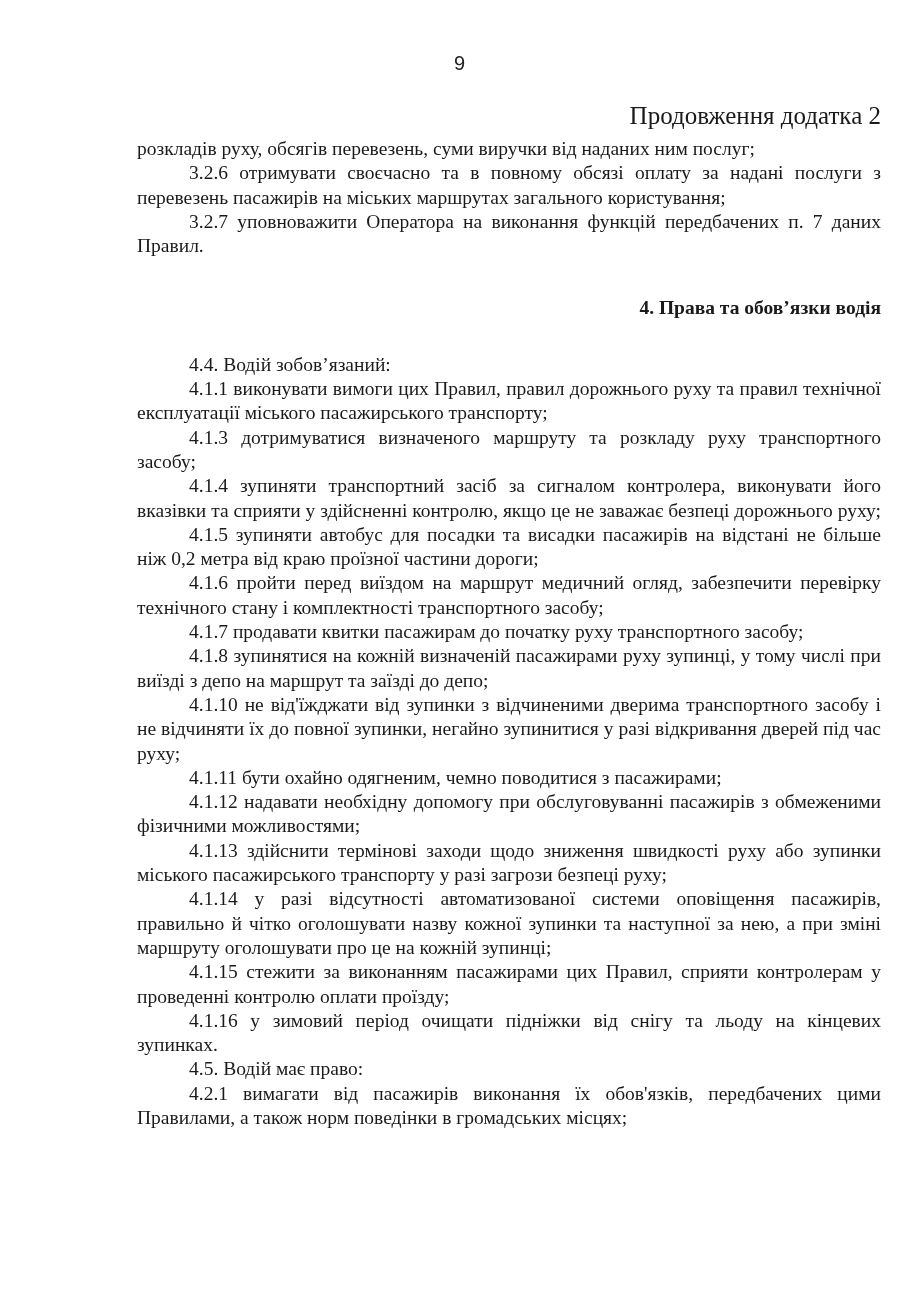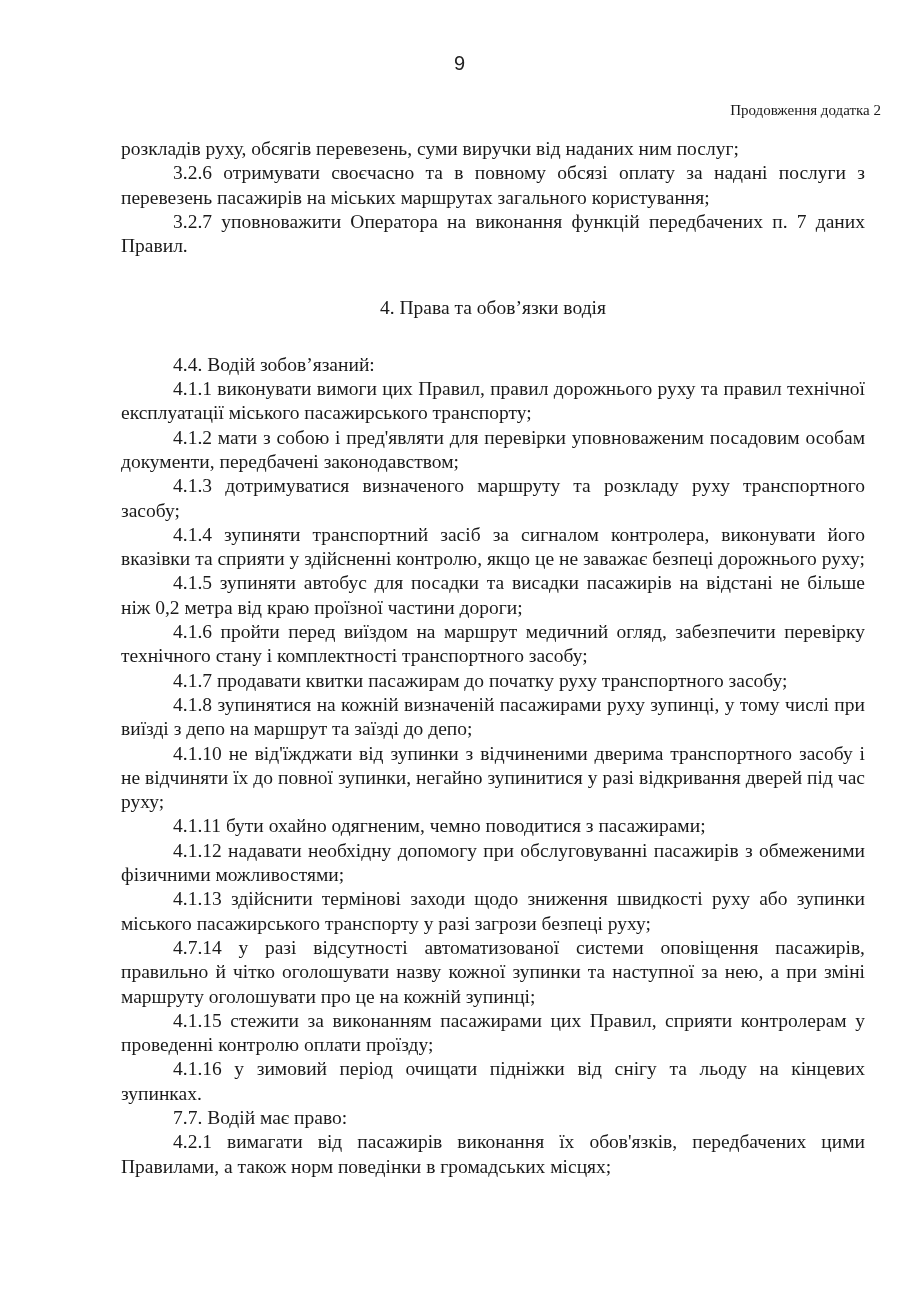--- a/index.html
+++ b/index.html
@@ -9,60 +9,59 @@
     background: #ffffff; color: #1a1a1a;
     font-family: "Liberation Serif", serif;
   }
   .page-number {
     position: absolute; top: 52px; left: 0; width: 919px;
     text-align: center; font-size: 20px;
     font-family: "Liberation Sans", sans-serif; color: #222;
   }
   .continuation {
     position: absolute; top: 102px; right: 38px;
-    font-size: 15px;
+    font-size: 25px;
     text-align: right;
   }
   .body {
-    position: absolute; left: 121px; top: 137px; width: 744px;
+    position: absolute; left: 137px; top: 137px; width: 744px;
     font-size: 19.5px; line-height: 24.3px;
   }
   .p { margin: 0; text-align: justify; text-indent: 52px; }
   .p.noindent { text-indent: 0; }
   .heading {
-    text-align: center; font-weight: normal; font-size: 19.5px;
+    text-align: right; font-weight: bold; font-size: 19.5px;
     margin: 38px 0 32px 0;
   }
 </style>
 </head>
 <body>
 
 <div class="page">
   <div class="page-number">9</div>
   <div class="continuation">Продовження додатка 2</div>
 
   <div class="body">
     <p class="p noindent">розкладів руху, обсягів перевезень, суми виручки від наданих ним послуг;</p>
     <p class="p">3.2.6  отримувати своєчасно та в повному обсязі оплату за надані послуги з перевезень пасажирів на міських маршрутах загального користування;</p>
     <p class="p">3.2.7 уповноважити Оператора на виконання функцій передбачених п. 7 даних Правил.</p>
 
     <div class="heading">4. Права та обов’язки водія</div>
 
     <p class="p">4.4.  Водій зобов’язаний:</p>
     <p class="p">4.1.1 виконувати вимоги цих Правил, правил дорожнього руху та правил технічної експлуатації міського пасажирського транспорту;</p>
-    <p class="p">4.1.2  мати з собою і пред'являти для перевірки уповноваженим посадовим особам документи, передбачені законодавством;</p>
     <p class="p">4.1.3   дотримуватися   визначеного   маршруту   та   розкладу   руху транспортного засобу;</p>
     <p class="p">4.1.4 зупиняти транспортний засіб за сигналом контролера, виконувати його вказівки та сприяти у здійсненні контролю, якщо це не заважає безпеці дорожнього руху;</p>
     <p class="p">4.1.5 зупиняти автобус для посадки та висадки пасажирів на відстані не більше ніж 0,2 метра від краю проїзної частини дороги;</p>
     <p class="p">4.1.6 пройти перед виїздом на маршрут медичний огляд, забезпечити перевірку технічного стану і комплектності транспортного засобу;</p>
     <p class="p">4.1.7 продавати квитки пасажирам до початку руху транспортного засобу;</p>
     <p class="p">4.1.8 зупинятися на кожній визначеній пасажирами руху зупинці, у тому числі при виїзді з депо на маршрут та заїзді до депо;</p>
     <p class="p">4.1.10 не від'їжджати від зупинки з відчиненими дверима транспортного засобу і не відчиняти їх до повної зупинки, негайно зупинитися у разі відкривання дверей під час руху;</p>
     <p class="p">4.1.11 бути охайно одягненим, чемно поводитися з пасажирами;</p>
     <p class="p">4.1.12 надавати необхідну допомогу при обслуговуванні пасажирів з обмеженими фізичними можливостями;</p>
     <p class="p">4.1.13 здійснити термінові заходи щодо зниження швидкості руху або зупинки міського пасажирського транспорту у разі загрози безпеці руху;</p>
-    <p class="p">4.7.14 у разі відсутності автоматизованої системи оповіщення пасажирів, правильно й чітко оголошувати назву кожної зупинки та наступної за нею, а при зміні маршруту оголошувати про це на кожній зупинці;</p>
+    <p class="p">4.1.14 у разі відсутності автоматизованої системи оповіщення пасажирів, правильно й чітко оголошувати назву кожної зупинки та наступної за нею, а при зміні маршруту оголошувати про це на кожній зупинці;</p>
     <p class="p">4.1.15 стежити за виконанням пасажирами цих Правил, сприяти контролерам у проведенні контролю оплати проїзду;</p>
     <p class="p">4.1.16 у зимовий період очищати підніжки від снігу та льоду на кінцевих зупинках.</p>
-    <p class="p">7.7.  Водій має право:</p>
+    <p class="p">4.5.  Водій має право:</p>
     <p class="p">4.2.1 вимагати від пасажирів виконання їх обов'язків, передбачених цими Правилами, а також норм поведінки в громадських місцях;</p>
   </div>
 </div>
 
 </body></html>

